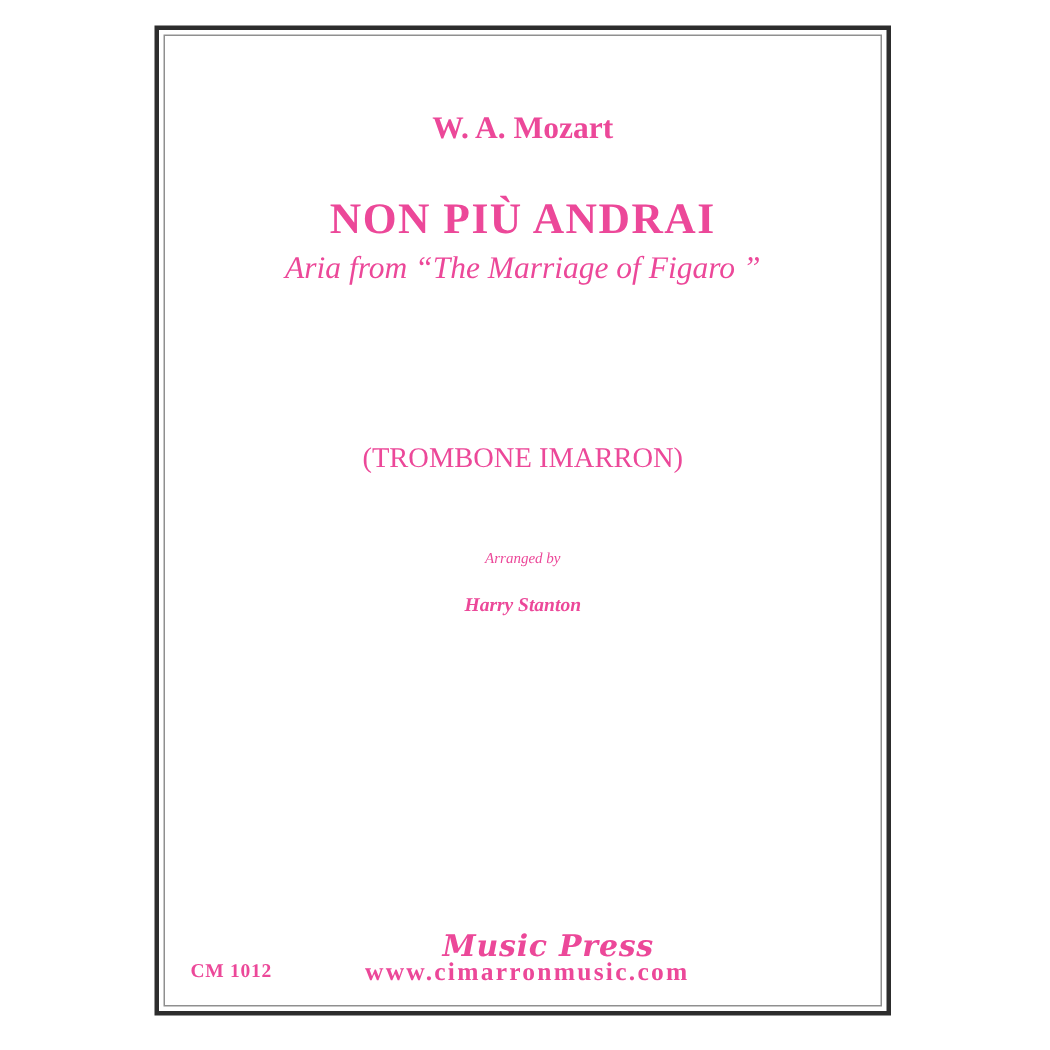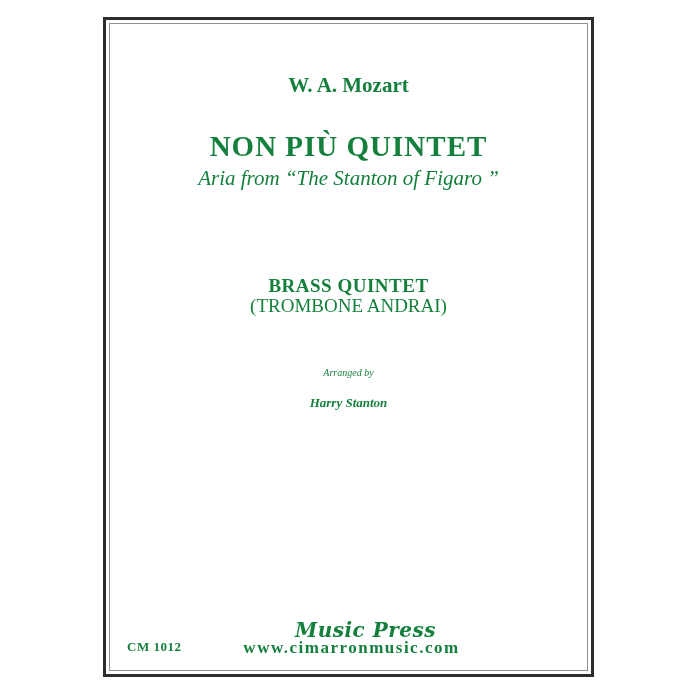--- a/index.html
+++ b/index.html
@@ -8,21 +8,21 @@
     width: 700px;
     height: 700px;
     overflow: hidden;
     background: #ffffff;
   }
   .page {
     position: relative;
     width: 564px;
     height: 700px;
     background: #ffffff;
-    color: #15803d;
+    color: #ec4899;
     font-family: "Liberation Serif", serif;
     padding-left: 33px;
   }
   .frame-outer {
     position: absolute;
     left: 103px;
     top: 17px;
     width: 491px;
     height: 660px;
     border: 3px solid #2d2d2d;
@@ -131,27 +131,26 @@
 <body>
 
 <div class="page">
 
   <div class="frame-outer">
     <div class="frame-inner"></div>
   </div>
 
   <div class="text-line composer">W. A. Mozart</div>
 
-  <div class="text-line title">NON PIÙ QUINTET</div>
+  <div class="text-line title">NON PIÙ ANDRAI</div>
 
-  <div class="text-line subtitle">Aria from “The Stanton of Figaro ”</div>
+  <div class="text-line subtitle">Aria from “The Marriage of Figaro ”</div>
 
-  <div class="text-line ensemble">BRASS QUINTET</div>
 
-  <div class="text-line feature">(TROMBONE ANDRAI)</div>
+  <div class="text-line feature">(TROMBONE IMARRON)</div>
 
   <div class="text-line arranged-by">Arranged by</div>
 
   <div class="text-line arranger">Harry Stanton</div>
 
 
   <div class="text-line publisher-tagline">Music Press</div>
 
   <div class="text-line publisher-website">www.cimarronmusic.com</div>
 

